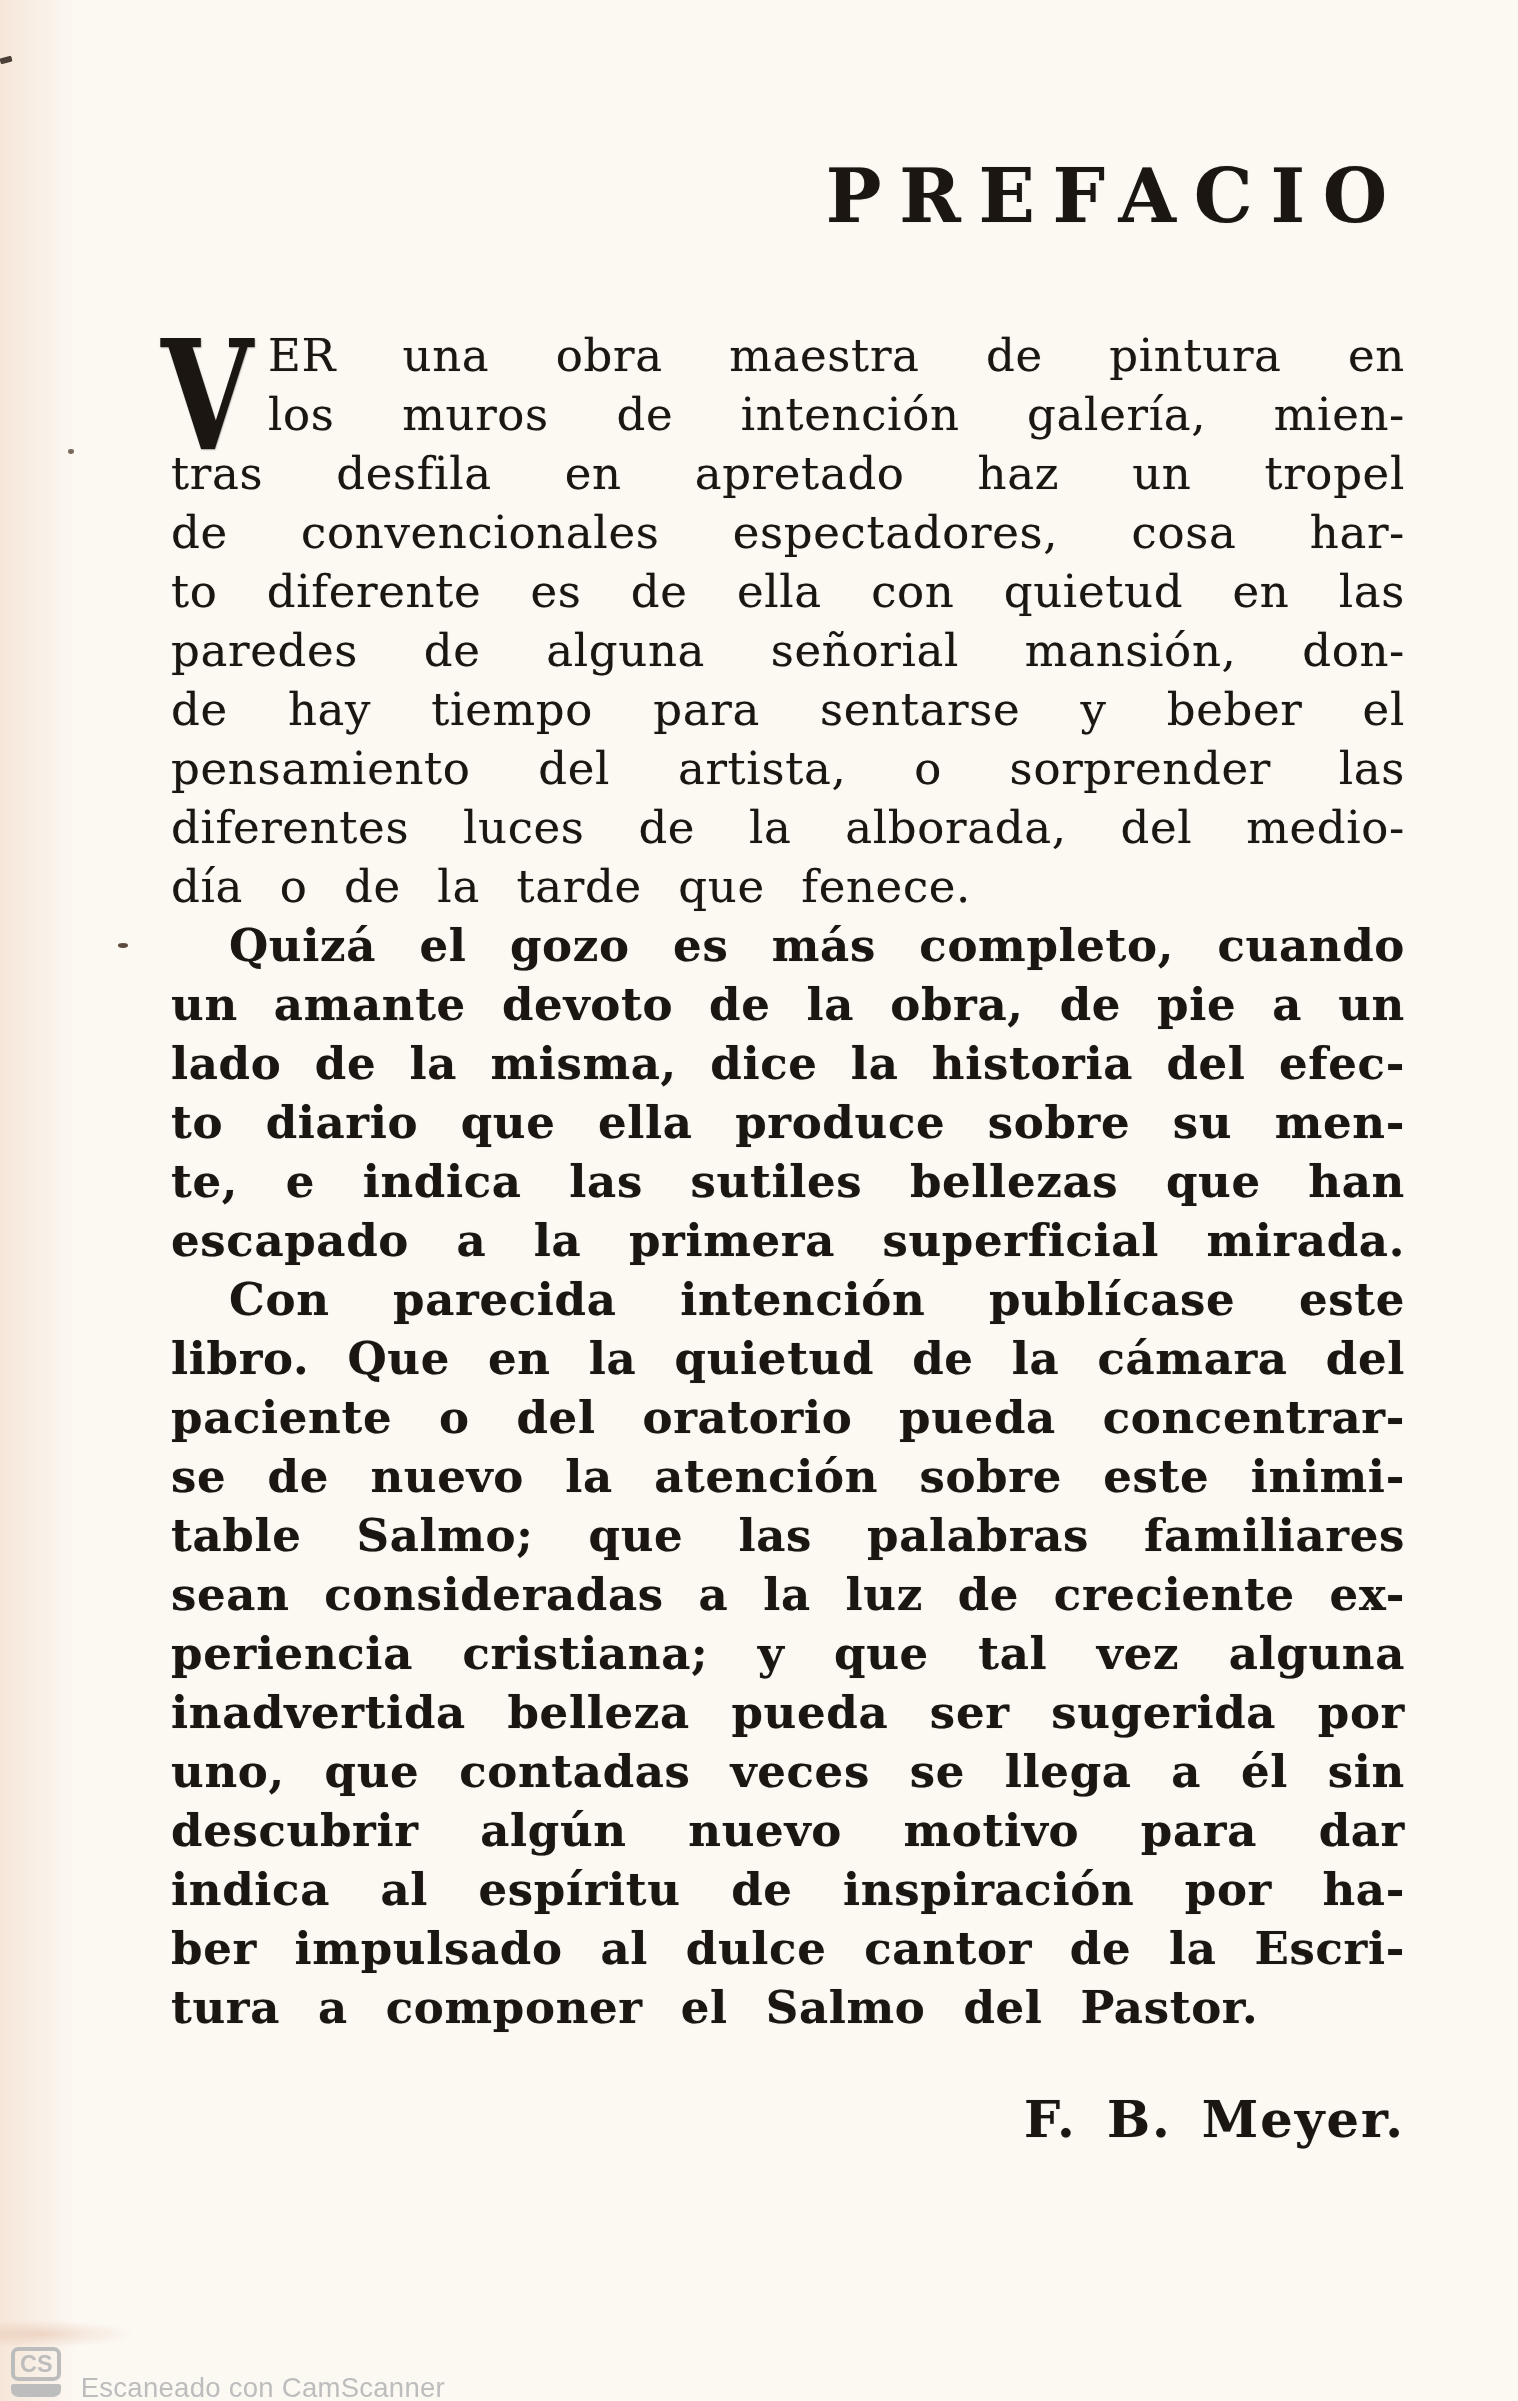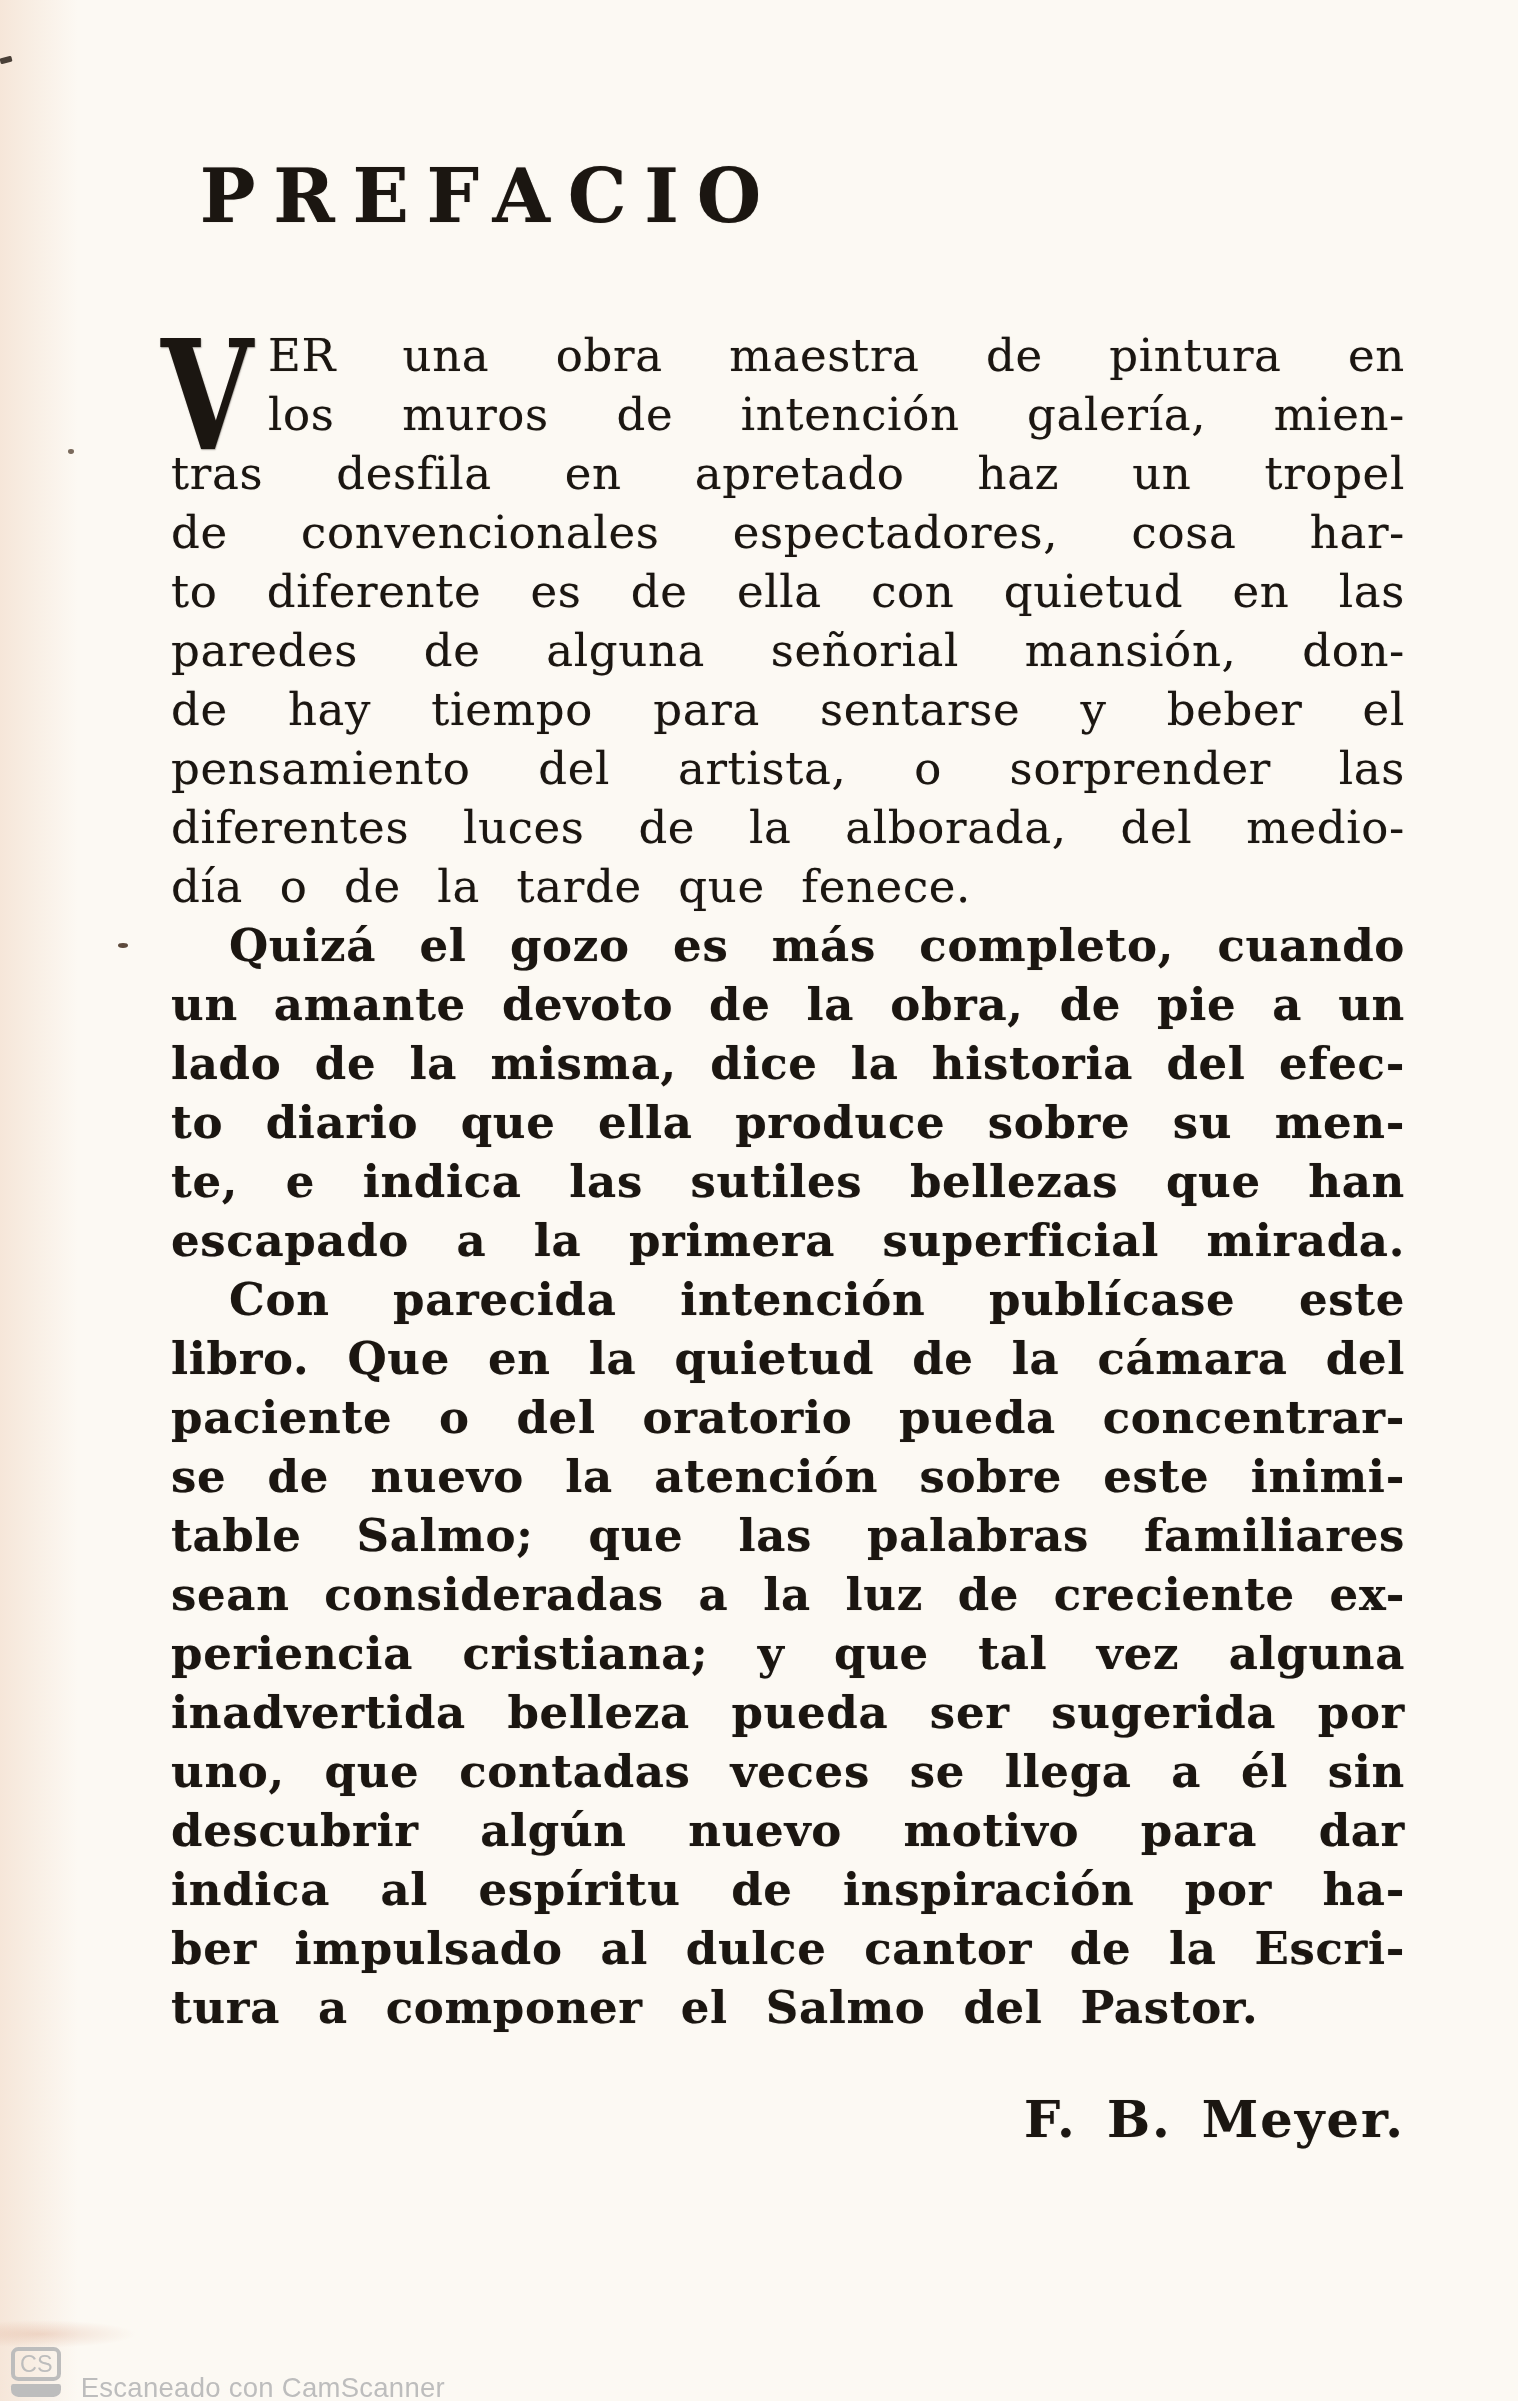--- a/index.html
+++ b/index.html
@@ -24,22 +24,22 @@
   }
   .smudge{
     position:absolute;left:0;top:2320px;width:137px;height:27.5px;
     background:radial-gradient(ellipse at 30% 50%, rgba(205,130,95,.25), rgba(205,130,95,0) 70%);
     pointer-events:none;
   }
   .content{
     position:absolute;left:171px;width:1234px;top:0;height:100%;
   }
   .title{
-    position:absolute;top:153px;left:11px;width:100%;margin:0;
-    text-align:left;
+    position:absolute;top:153px;left:0;width:100%;margin:0;
+    text-align:right;
     font-size:74px;font-weight:bold;
     letter-spacing:.24em;text-indent:.24em;
     white-space:nowrap;
     text-shadow:0 0 0.8px rgba(27,22,17,.5);
   }
   .body{
     position:absolute;top:326px;left:0;width:100%;
   }
   .para{position:relative;}
   .para + .para{margin-top:0;font-weight:bold;}
@@ -75,21 +75,21 @@
     position:absolute;left:11.3px;top:2347px;
     display:flex;align-items:flex-start;gap:19.4px;
     font-family:"Liberation Sans",sans-serif;
     color:var(--gray);
   }
   .cs-icon{width:50px;}
   .cs-box{
     box-sizing:border-box;width:50px;height:34px;
     border:4px solid var(--gray);border-radius:7.3px;
     display:flex;align-items:center;justify-content:center;
-    font-weight:normal;font-size:23.4px;color:var(--gray);
+    font-weight:bold;font-size:23.4px;color:var(--gray);
   }
   .cs-tab{
     width:50px;height:13px;background:var(--gray);
     border-radius:2.4px 2.4px 7.3px 7.3px;margin-top:3.2px;
   }
   .footer-text{
     font-size:27.5px;line-height:37px;margin-top:22px;letter-spacing:.01em;
   }
   .speck{position:absolute;pointer-events:none;}
   .speck1{left:0;top:57px;width:12px;height:5.7px;background:#4a4038;border-radius:1.6px;transform:rotate(-14deg);}

